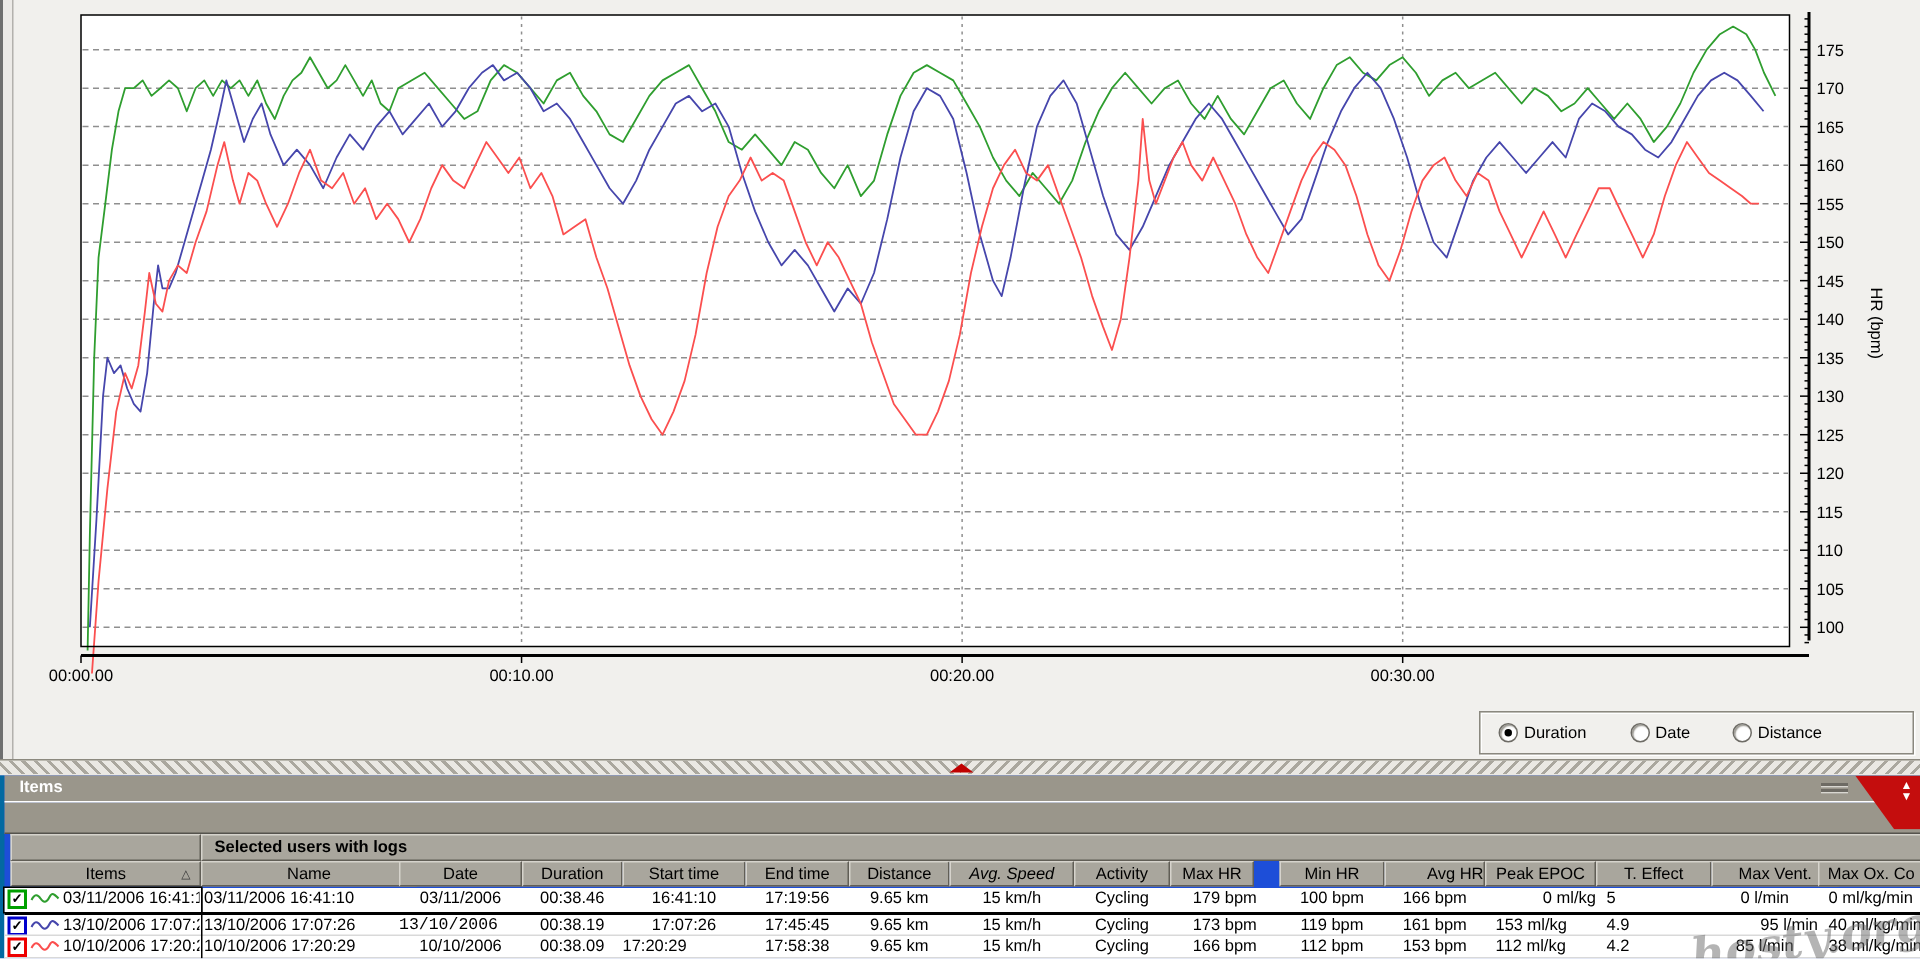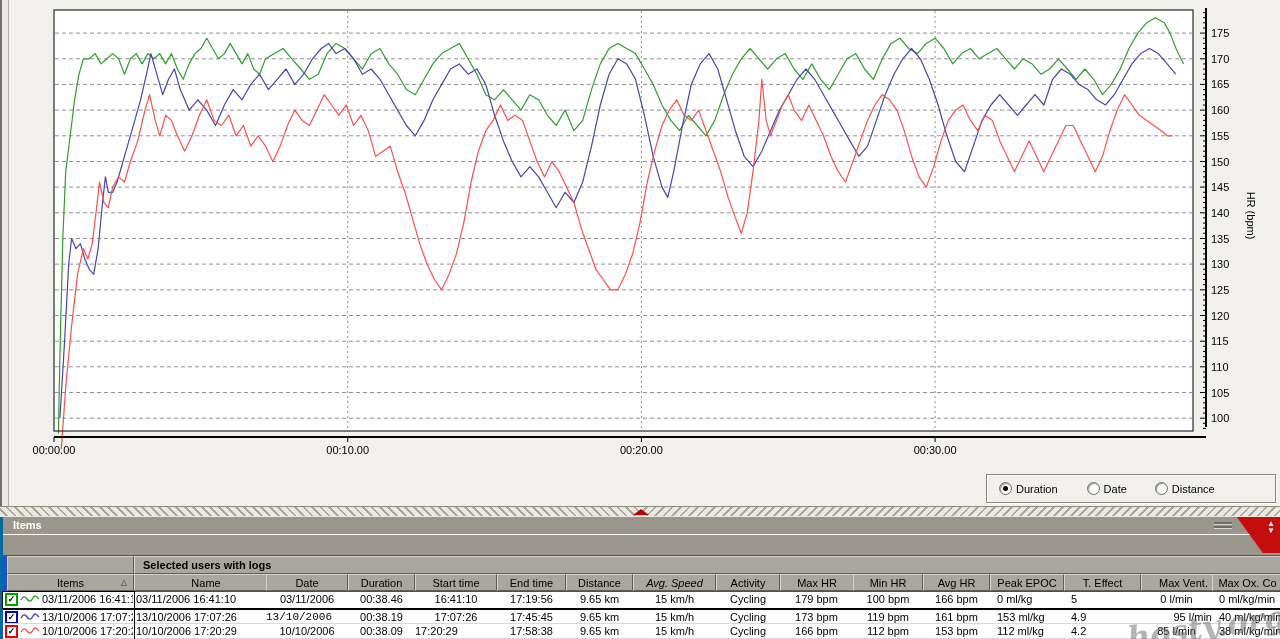--- a/index.html
+++ b/index.html
@@ -258,23 +258,23 @@
       <div class="header-row" id="header-row">
           <div class="hcell" style="left: 4px; width: 127px;">Items<span class="sort-glyph">△</span></div>
           <div class="hcell" style="left: 131px; width: 144px;">Name</div>
           <div class="hcell" style="left: 263px; width: 82px;">Date</div>
           <div class="hcell" style="left: 345px; width: 67px;">Duration</div>
           <div class="hcell" style="left: 412px; width: 82px;">Start time</div>
           <div class="hcell" style="left: 494px; width: 69px;">End time</div>
           <div class="hcell" style="left: 563px; width: 67px;">Distance</div>
           <div class="hcell" style="left: 630px; width: 83px; font-style: italic;">Avg. Speed</div>
           <div class="hcell" style="left: 713px; width: 64px;">Activity</div>
-          <div class="hcell" style="left: 777px; width: 74px;">Max HR</div>
+          <div class="hcell" style="left: 777px; width: 56px;">Max HR</div>
           <div class="hcell" style="left: 850px; width: 70px;">Min HR</div>
-          <div class="hcell" style="left: 920px; width: 67px;">Avg HR</div>
+          <div class="hcell" style="left: 920px; width: 67px; text-align: right;">Avg HR</div>
           <div class="hcell" style="left: 987px; width: 74px;">Peak EPOC</div>
           <div class="hcell" style="left: 1061px; width: 77px;">T. Effect</div>
           <div class="hcell" style="left: 1138px; width: 85px;">Max Vent.</div>
           <div class="hcell" style="left: 1209px; width: 71px;">Max Ox. Co</div>
         </div>
       <div class="rows-area" id="rows-area">
         <div class="col-divider"></div>
       <div class="trow row-thick" style="height: 16px;">
             <div class="tcell focus-box" style="left: 0px; width: 131px; text-align: left; padding-left: 2px;">
               <span class="cb" style="border-color: rgb(0, 160, 0);">✓</span>
@@ -287,21 +287,21 @@
             <div class="tcell" style="left: 263px; width: 82px; text-align: center;">03/11/2006</div>
             <div class="tcell" style="left: 345px; width: 67px; text-align: center;">00:38.46</div>
             <div class="tcell" style="left: 412px; width: 82px; text-align: center;">16:41:10</div>
             <div class="tcell" style="left: 494px; width: 69px; text-align: center;">17:19:56</div>
             <div class="tcell" style="left: 563px; width: 67px; text-align: center;">9.65 km</div>
             <div class="tcell" style="left: 630px; width: 83px; text-align: center;">15 km/h</div>
             <div class="tcell" style="left: 713px; width: 64px; text-align: center;">Cycling</div>
             <div class="tcell" style="left: 777px; width: 73px; text-align: center;">179 bpm</div>
             <div class="tcell" style="left: 850px; width: 70px; text-align: center;">100 bpm</div>
             <div class="tcell" style="left: 920px; width: 67px; text-align: center;">166 bpm</div>
-            <div class="tcell" style="left: 987px; width: 74px; text-align: left; padding-left: 7px;">0 ml/kg</div>
+            <div class="tcell" style="left: 987px; width: 74px; text-align: right; padding-left: 7px;">0 ml/kg</div>
             <div class="tcell" style="left: 1061px; width: 77px; text-align: left; padding-left: 7px;">5</div>
             <div class="tcell" style="left: 1138px; width: 71px; text-align: center;">0 l/min</div>
             <div class="tcell" style="left: 1209px; width: 71px; text-align: left; padding-left: 7px;">0 ml/kg/min</div>
           </div>
           <div class="trow row-sep" style="height: 13px;">
             <div class="tcell" style="left: 0px; width: 131px; text-align: left; padding-left: 2px;">
               <span class="cb" style="border-color: rgb(0, 0, 204);">✓</span>
               <svg width="20" height="10" class="squig">
                 <path d="M1 6 C3 2 5 2 7 5 S11 8 13 4 S17 3 19 5" fill="none" stroke="#4646ac" stroke-width="1.4"></path>
               </svg>

